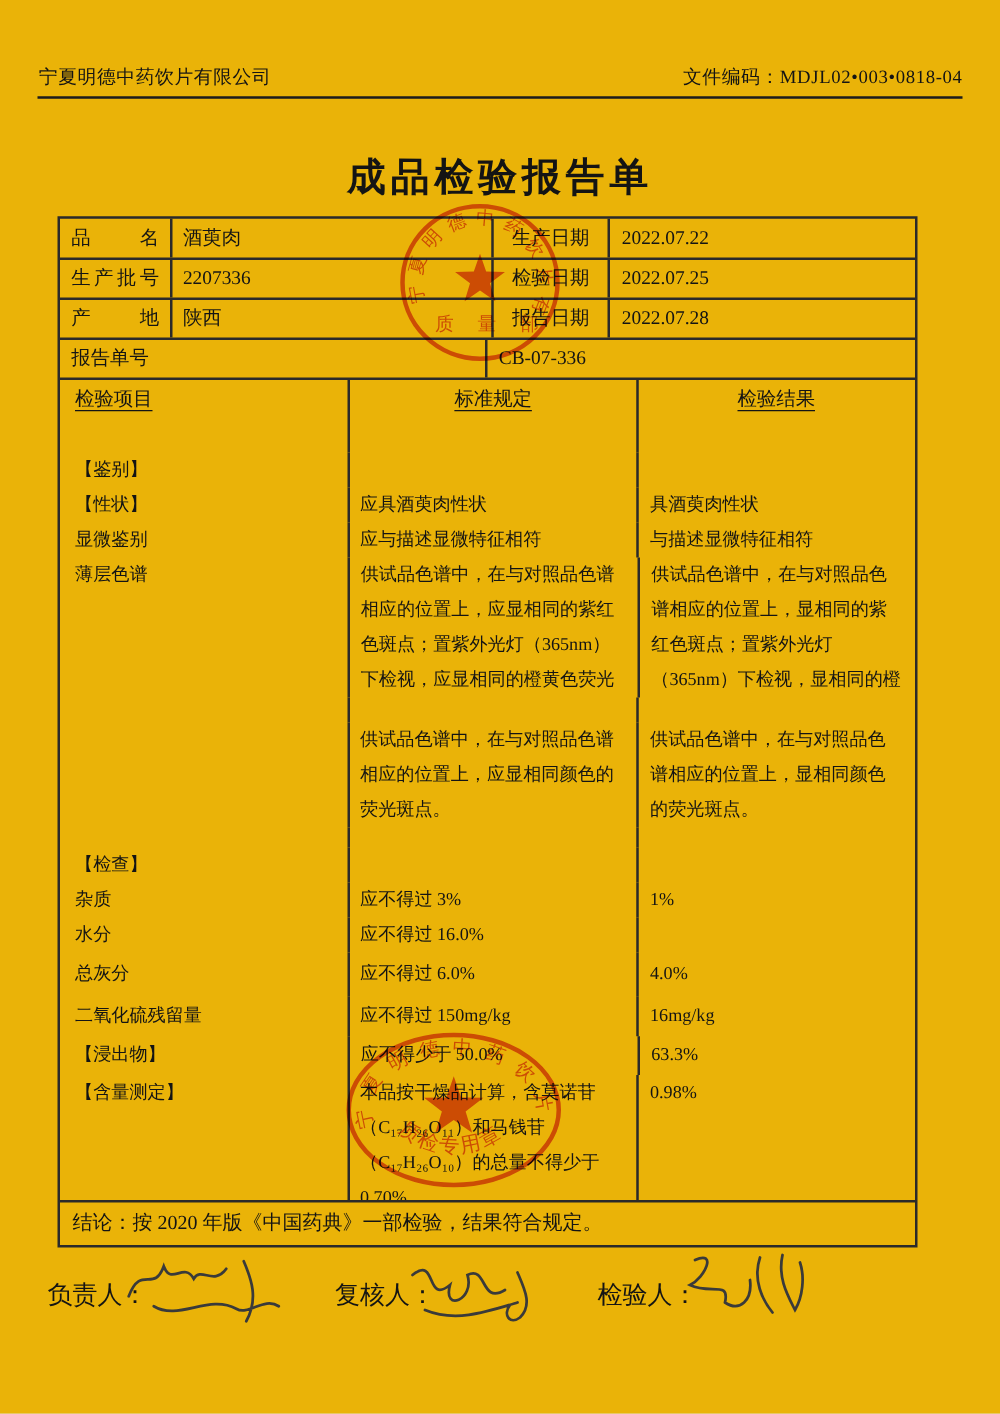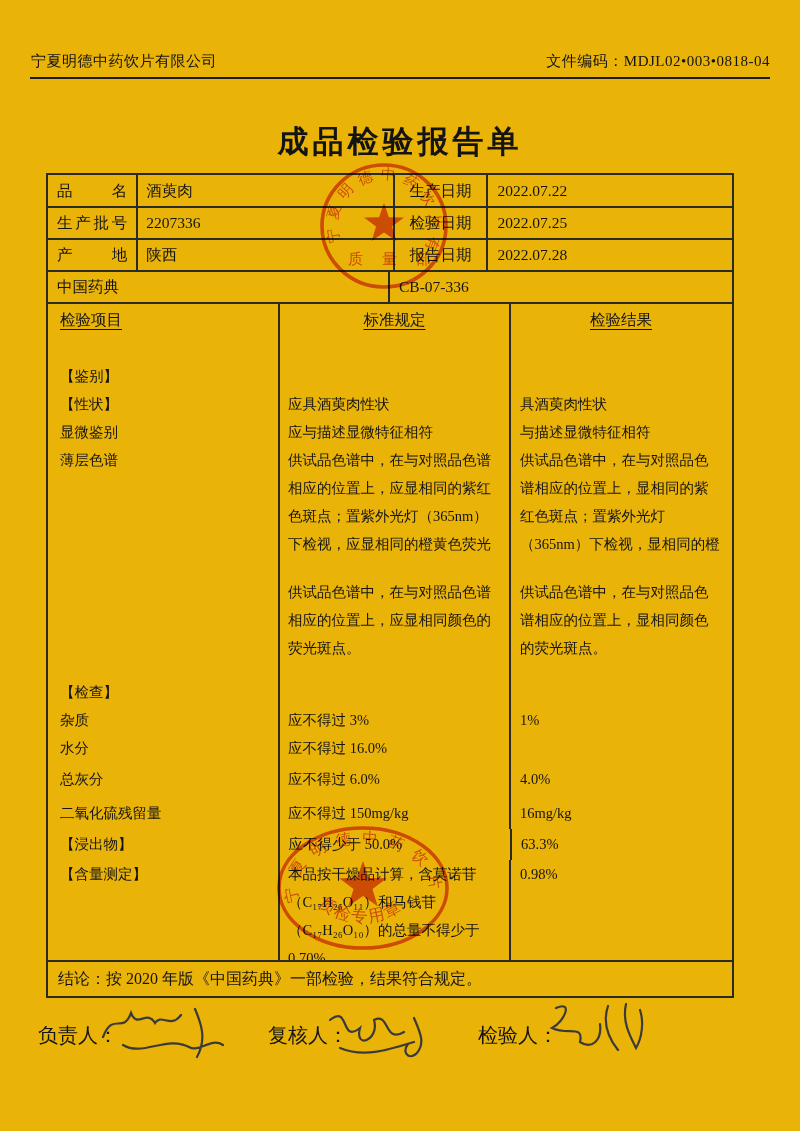--- a/index.html
+++ b/index.html
@@ -32,21 +32,21 @@
   .mrow { display:flex; }
   .c1 { width:232px; border-right:2px solid #2a2a2a; padding:0 12px; }
   .c2 { width:231px; border-right:2px solid #2a2a2a; padding:0 8px; }
   .c3 { width:220px; padding:0 9px; }
   .mrow .c1,.mrow .c2,.mrow .c3 { font-size:14.5px; line-height:28px; overflow:hidden; }
   .mh  { height:58px; }
   .mh .c1,.mh .c2,.mh .c3 { padding-top:5px; line-height:22px; font-size:15.5px; }
   .mh .c2,.mh .c3 { text-align:center; }
   .mh span { text-decoration:underline; text-underline-offset:4px; }
   .r28 { height:28px; } .r35 { height:35px; } .r32b { height:32px; }
-  .r31 { height:31px;justify-content:space-between; } .r112 { height:112px; } .r84 { height:84px; }
+  .r31 { height:31px;justify-content:space-between; } .r112 { height:112px;justify-content:space-between; } .r84 { height:84px; }
   .r100 { height:100px; }
   .sp20 { height:20px; } .sp16 { height:16px; }
   .r35 .c1,.r35 .c2,.r35 .c3 { line-height:35px; }
   .r32b .c1,.r32b .c2,.r32b .c3 { line-height:32px; }
   .r31 .c1,.r31 .c2,.r31 .c3 { line-height:31px; }
   .concl { height:36px; line-height:34px; border-top:2px solid #2a2a2a;
            padding:0 10px; font-size:16px; white-space:nowrap; overflow:hidden; }
   
   .stamp { position:absolute; pointer-events:none; opacity:.82; mix-blend-mode:multiply; }
   
@@ -80,21 +80,21 @@
       <div class="cc">检验日期</div>
       <div class="cd">2022.07.25</div>
     </div>
     <div class="irow h32">
       <div class="ca">产地</div>
       <div class="cb">陕西</div>
       <div class="cc">报告日期</div>
       <div class="cd">2022.07.28</div>
     </div>
     <div class="irow h32">
-      <div class="cw1">中国药典</div>
+      <div class="cw1">报告单号</div>
       <div class="cw2">CB-07-336</div>
     </div>
 
     <div class="mrow mh">
       <div class="c1"><span>检验项目</span></div>
       <div class="c2"><span>标准规定</span></div>
       <div class="c3"><span>检验结果</span></div>
     </div>
 
     <div class="mrow r28">

